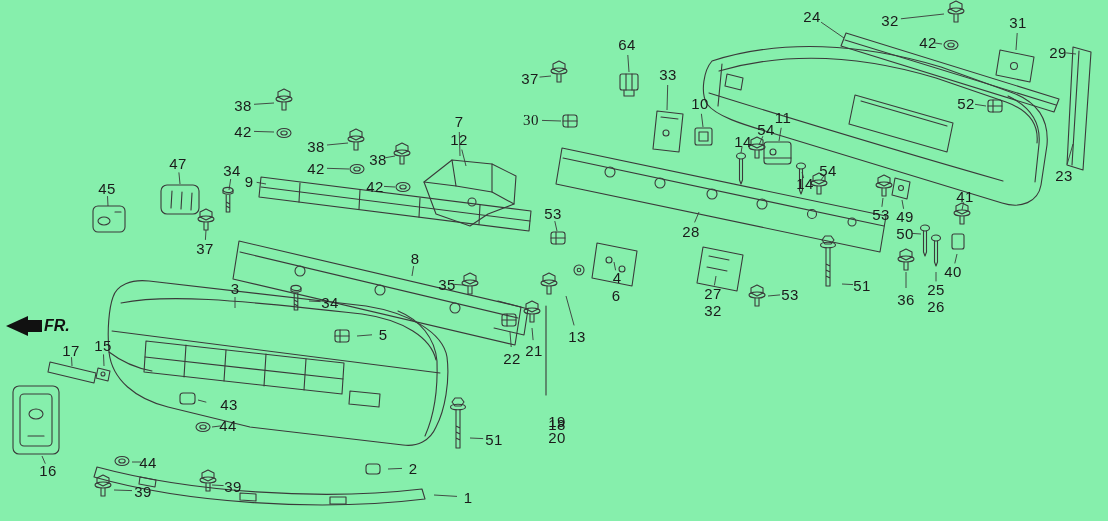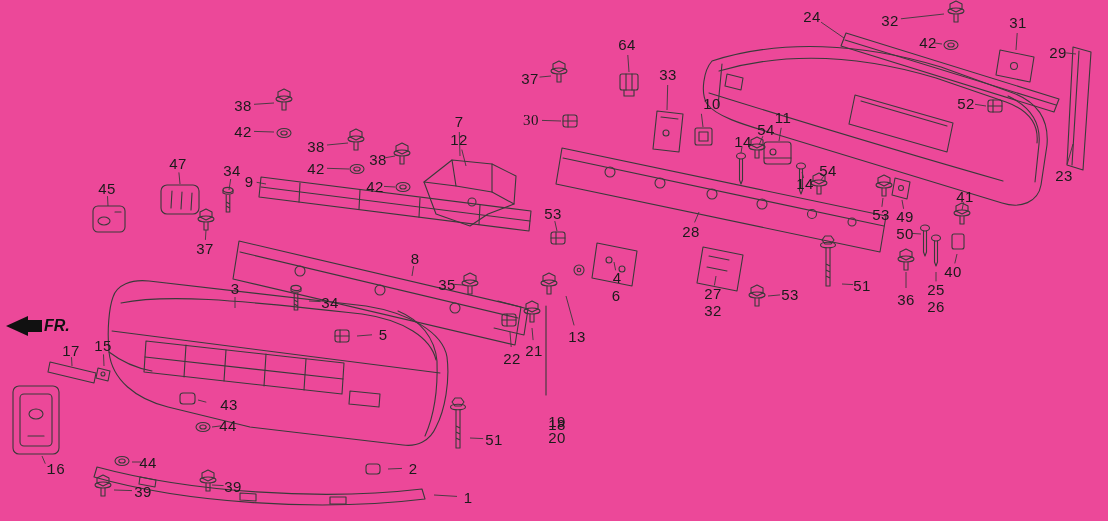--- a/index.html
+++ b/index.html
@@ -56,21 +56,21 @@
   .fr-text {
     font-size: 16px;
     font-weight: bold;
     font-style: italic;
     color: #111111;
   }
 </style>
 </head>
 <body>
 
-<div id="stage" style="background: #ec4899;">
+<div id="stage" style="background: #86efac;">
 
   <svg id="line-art" width="1108" height="521" viewBox="0 0 1108 521">
     <defs>
       <g id="g-bolt" fill="none">
         <polygon points="-6,-8 0,-11 6,-8 6,-3 0,0 -6,-3"></polygon>
         <ellipse cx="0" cy="-1" rx="8" ry="3"></ellipse>
         <path d="M-2,2 L-2,10 M2,2 L2,10 M-2,10 L2,10"></path>
       </g>
       <g id="g-nut" fill="none">
         <ellipse cx="0" cy="0" rx="7" ry="4.5"></ellipse>
@@ -350,21 +350,21 @@
       <div class="callout" style="left: 890px; top: 20px; color: rgb(27, 27, 27);">32</div>
       <div class="callout" style="left: 928px; top: 42px; color: rgb(27, 27, 27);">42</div>
       <div class="callout" style="left: 1018px; top: 22px; color: rgb(27, 27, 27);">31</div>
       <div class="callout" style="left: 1058px; top: 52px; color: rgb(27, 27, 27);">29</div>
       <div class="callout" style="left: 627px; top: 44px; color: rgb(27, 27, 27);">64</div>
       <div class="callout" style="left: 530px; top: 78px; color: rgb(27, 27, 27);">37</div>
       <div class="callout" style="left: 668px; top: 74px; color: rgb(27, 27, 27);">33</div>
       <div class="callout" style="left: 243px; top: 105px; color: rgb(27, 27, 27);">38</div>
       <div class="callout" style="left: 243px; top: 131px; color: rgb(27, 27, 27);">42</div>
       <div class="callout" style="left: 531px; top: 120px; color: rgb(27, 27, 27); font-family: Liberation Serif, serif;">30</div>
-      <div class="callout" style="left: 700px; top: 103px; color: rgb(27, 27, 27); margin-left: 12px;">10</div>
+      <div class="callout" style="left: 700px; top: 103px; color: rgb(27, 27, 27);">10</div>
       <div class="callout" style="left: 966px; top: 103px; color: rgb(27, 27, 27);">52</div>
       <div class="callout" style="left: 783px; top: 117px; color: rgb(27, 27, 27);">11</div>
       <div class="callout" style="left: 766px; top: 129px; color: rgb(27, 27, 27);">54</div>
       <div class="callout" style="left: 743px; top: 141px; color: rgb(27, 27, 27);">14</div>
       <div class="callout" style="left: 459px; top: 121px; color: rgb(27, 27, 27);">7</div>
       <div class="callout" style="left: 459px; top: 139px; color: rgb(27, 27, 27);">12</div>
       <div class="callout" style="left: 316px; top: 146px; color: rgb(27, 27, 27);">38</div>
       <div class="callout" style="left: 378px; top: 159px; color: rgb(27, 27, 27);">38</div>
       <div class="callout" style="left: 316px; top: 168px; color: rgb(27, 27, 27);">42</div>
       <div class="callout" style="left: 375px; top: 186px; color: rgb(27, 27, 27);">42</div>
@@ -401,21 +401,21 @@
       <div class="callout" style="left: 534px; top: 350px; color: rgb(27, 27, 27);">21</div>
       <div class="callout" style="left: 512px; top: 358px; color: rgb(27, 27, 27);">22</div>
       <div class="callout" style="left: 71px; top: 350px; color: rgb(27, 27, 27);">17</div>
       <div class="callout" style="left: 103px; top: 345px; color: rgb(27, 27, 27);">15</div>
       <div class="callout" style="left: 557px; top: 404px; color: rgb(27, 27, 27); margin-top: 20px;">18</div>
       <div class="callout" style="left: 557px; top: 421px; color: rgb(27, 27, 27);">19</div>
       <div class="callout" style="left: 557px; top: 437px; color: rgb(27, 27, 27);">20</div>
       <div class="callout" style="left: 229px; top: 404px; color: rgb(27, 27, 27);">43</div>
       <div class="callout" style="left: 228px; top: 425px; color: rgb(27, 27, 27);">44</div>
       <div class="callout" style="left: 494px; top: 439px; color: rgb(27, 27, 27);">51</div>
-      <div class="callout" style="left: 56px; top: 470px; color: rgb(27, 27, 27); font-family: Liberation Mono, monospace;">16</div>
+      <div class="callout" style="left: 48px; top: 470px; color: rgb(27, 27, 27);">16</div>
       <div class="callout" style="left: 148px; top: 462px; color: rgb(27, 27, 27);">44</div>
       <div class="callout" style="left: 413px; top: 468px; color: rgb(27, 27, 27);">2</div>
       <div class="callout" style="left: 143px; top: 491px; color: rgb(27, 27, 27);">39</div>
       <div class="callout" style="left: 233px; top: 486px; color: rgb(27, 27, 27);">39</div>
       <div class="callout" style="left: 468px; top: 497px; color: rgb(27, 27, 27);">1</div>
     </div>
 
   <div class="fr-wrap">
     <span class="fr-arrow"></span>
     <span class="fr-text">FR.</span>

